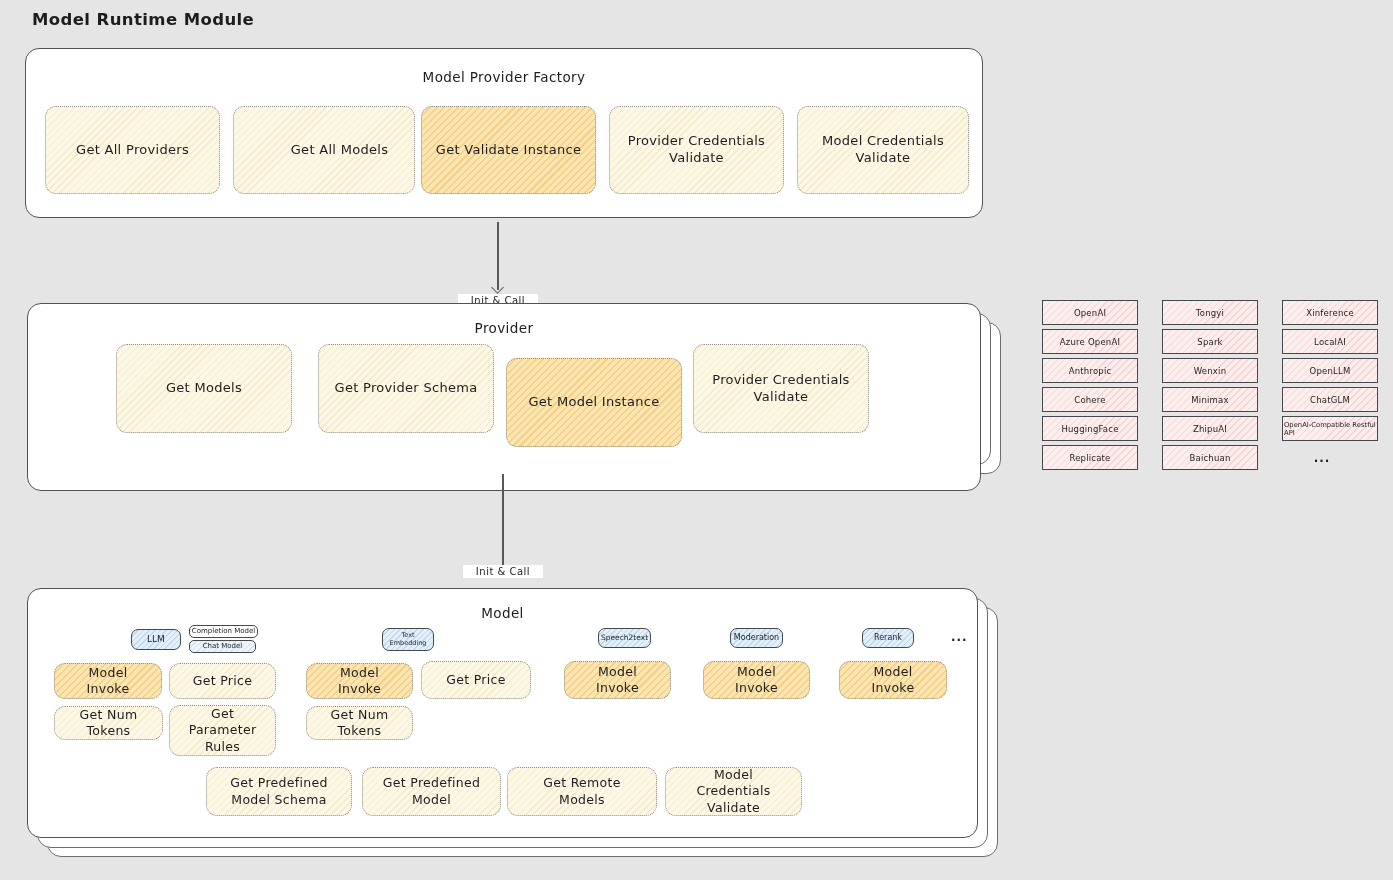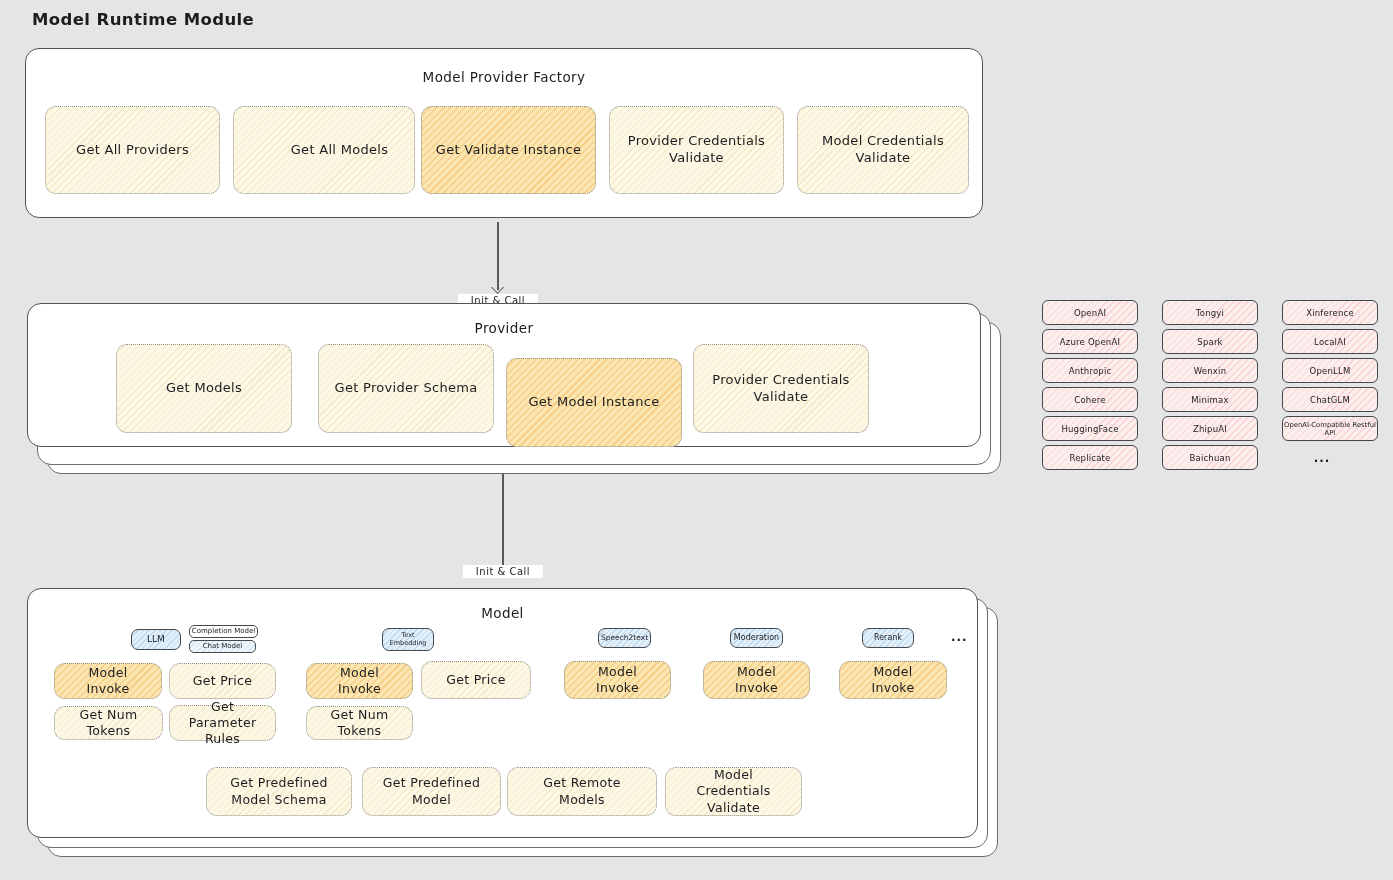--- a/index.html
+++ b/index.html
@@ -20,22 +20,22 @@
   .cream{background-color:#fdf8e6;
     background-image:repeating-linear-gradient(135deg,rgba(225,200,130,.30) 0 1px,transparent 1px 5px);}
   .orange{background-color:#fbe5b0;
     background-image:repeating-linear-gradient(135deg,rgba(235,170,70,.38) 0 1.5px,transparent 1.5px 5px);}
   .big-label{font-size:13px;}
   .small-label{font-size:12.5px;}
 
   
   .pgrid{display:grid;grid-template-columns:repeat(3,112px);grid-auto-rows:25px;
     column-gap:8px;row-gap:4px;}
-  .pinkbox{border:1.2px solid #45484d;border-radius:6px;display:flex;
-    align-items:center;justify-content:center;text-align:center;font-size:8.5px;
+  .pinkbox{border:1.2px solid #45484d;border-radius:0;display:flex;
+    align-items:center;justify-content:center;font-size:8.5px;
     letter-spacing:.2px;background-color:#fdeeee;
     background-image:repeating-linear-gradient(135deg,rgba(240,160,160,.35) 0 1px,transparent 1px 5px);margin-left:16px;}
   .pinkbox.tinytext{font-size:6.8px;letter-spacing:0;padding:0 1px;}
   .morecell{display:flex;align-items:center;justify-content:center;
     font-size:12px;font-weight:bold;letter-spacing:1px;}
 
   
   .tag{border:1.1px solid #45484d;border-radius:7px;display:flex;align-items:center;
     justify-content:center;text-align:center;font-size:8px;line-height:1.15;
     background-color:#e3f0fa;
@@ -68,21 +68,21 @@
     <div class="abs ybox cream big-label" style="left:583px;top:57px;width:175px;height:88px;">Provider Credentials Validate</div>
     <div class="abs ybox cream big-label" style="left:771px;top:57px;width:172px;height:88px;">Model Credentials Validate</div>
   </div>
 
   <div class="abs aline" style="left:497px;top:222px;height:68px;"></div>
   <div class="abs chev" style="left:493px;top:283px;"></div>
   <div class="abs alabel" style="left:458px;top:250px;width:80px;">Init &amp; Call</div>
 
   <div class="abs stacklayer" style="left:47px;top:322px;width:954px;height:152px;"></div>
   <div class="abs stacklayer" style="left:37px;top:313px;width:954px;height:152px;"></div>
-  <div class="abs outer" style="left:27px;top:303px;width:954px;height:144px;">
+  <div class="abs outer" style="left:27px;top:303px;width:954px;height:188px;">
     <div class="section-title" style="top:16px;">Provider</div>
     <div class="abs ybox cream big-label" style="left:88px;top:40px;width:176px;height:89px;">Get Models</div>
     <div class="abs ybox cream big-label" style="left:290px;top:40px;width:176px;height:89px;">Get Provider Schema</div>
     <div class="abs ybox orange big-label" style="left:478px;top:54px;width:176px;height:89px;">Get Model Instance</div>
     <div class="abs ybox cream big-label" style="left:665px;top:40px;width:176px;height:89px;">Provider Credentials Validate</div>
   </div>
 
   <div class="abs pgrid" style="left:1026px;top:300px;">
     <div class="pinkbox">OpenAI</div>
     <div class="pinkbox">Tongyi</div>
@@ -118,21 +118,21 @@
     <div class="abs tag lightblue" style="left:161px;top:51px;width:67px;height:13px;">Chat Model</div>
     <div class="abs tag" style="left:354px;top:39px;width:52px;height:23px;font-size:6.5px;padding:0 4px;">Text Embedding</div>
     <div class="abs tag" style="left:570px;top:39px;width:53px;height:20px;font-size:7.5px;">Speech2text</div>
     <div class="abs tag" style="left:702px;top:39px;width:53px;height:20px;">Moderation</div>
     <div class="abs tag" style="left:834px;top:39px;width:52px;height:20px;">Rerank</div>
     <div class="abs ellipsis-note" style="left:923px;top:41px;">...</div>
 
     <div class="abs ybox orange small-label" style="left:26px;top:74px;width:108px;height:36px;">Model Invoke</div>
     <div class="abs ybox cream small-label" style="left:141px;top:74px;width:107px;height:36px;">Get Price</div>
     <div class="abs ybox cream small-label" style="left:26px;top:117px;width:109px;height:34px;">Get Num Tokens</div>
-    <div class="abs ybox cream small-label" style="left:141px;top:116px;width:107px;height:36px;">Get Parameter Rules</div>
+    <div class="abs ybox cream small-label" style="left:141px;top:116px;width:107px;height:51px;">Get Parameter Rules</div>
 
     <div class="abs ybox orange small-label" style="left:278px;top:74px;width:107px;height:36px;">Model Invoke</div>
     <div class="abs ybox cream small-label" style="left:393px;top:72px;width:110px;height:38px;">Get Price</div>
     <div class="abs ybox cream small-label" style="left:278px;top:117px;width:107px;height:34px;">Get Num Tokens</div>
 
     <div class="abs ybox orange small-label" style="left:536px;top:72px;width:107px;height:38px;">Model Invoke</div>
     <div class="abs ybox orange small-label" style="left:675px;top:72px;width:107px;height:38px;">Model Invoke</div>
     <div class="abs ybox orange small-label" style="left:811px;top:72px;width:108px;height:38px;">Model Invoke</div>
 
     <div class="abs ybox cream small-label" style="left:178px;top:178px;width:146px;height:49px;">Get Predefined Model Schema</div>

